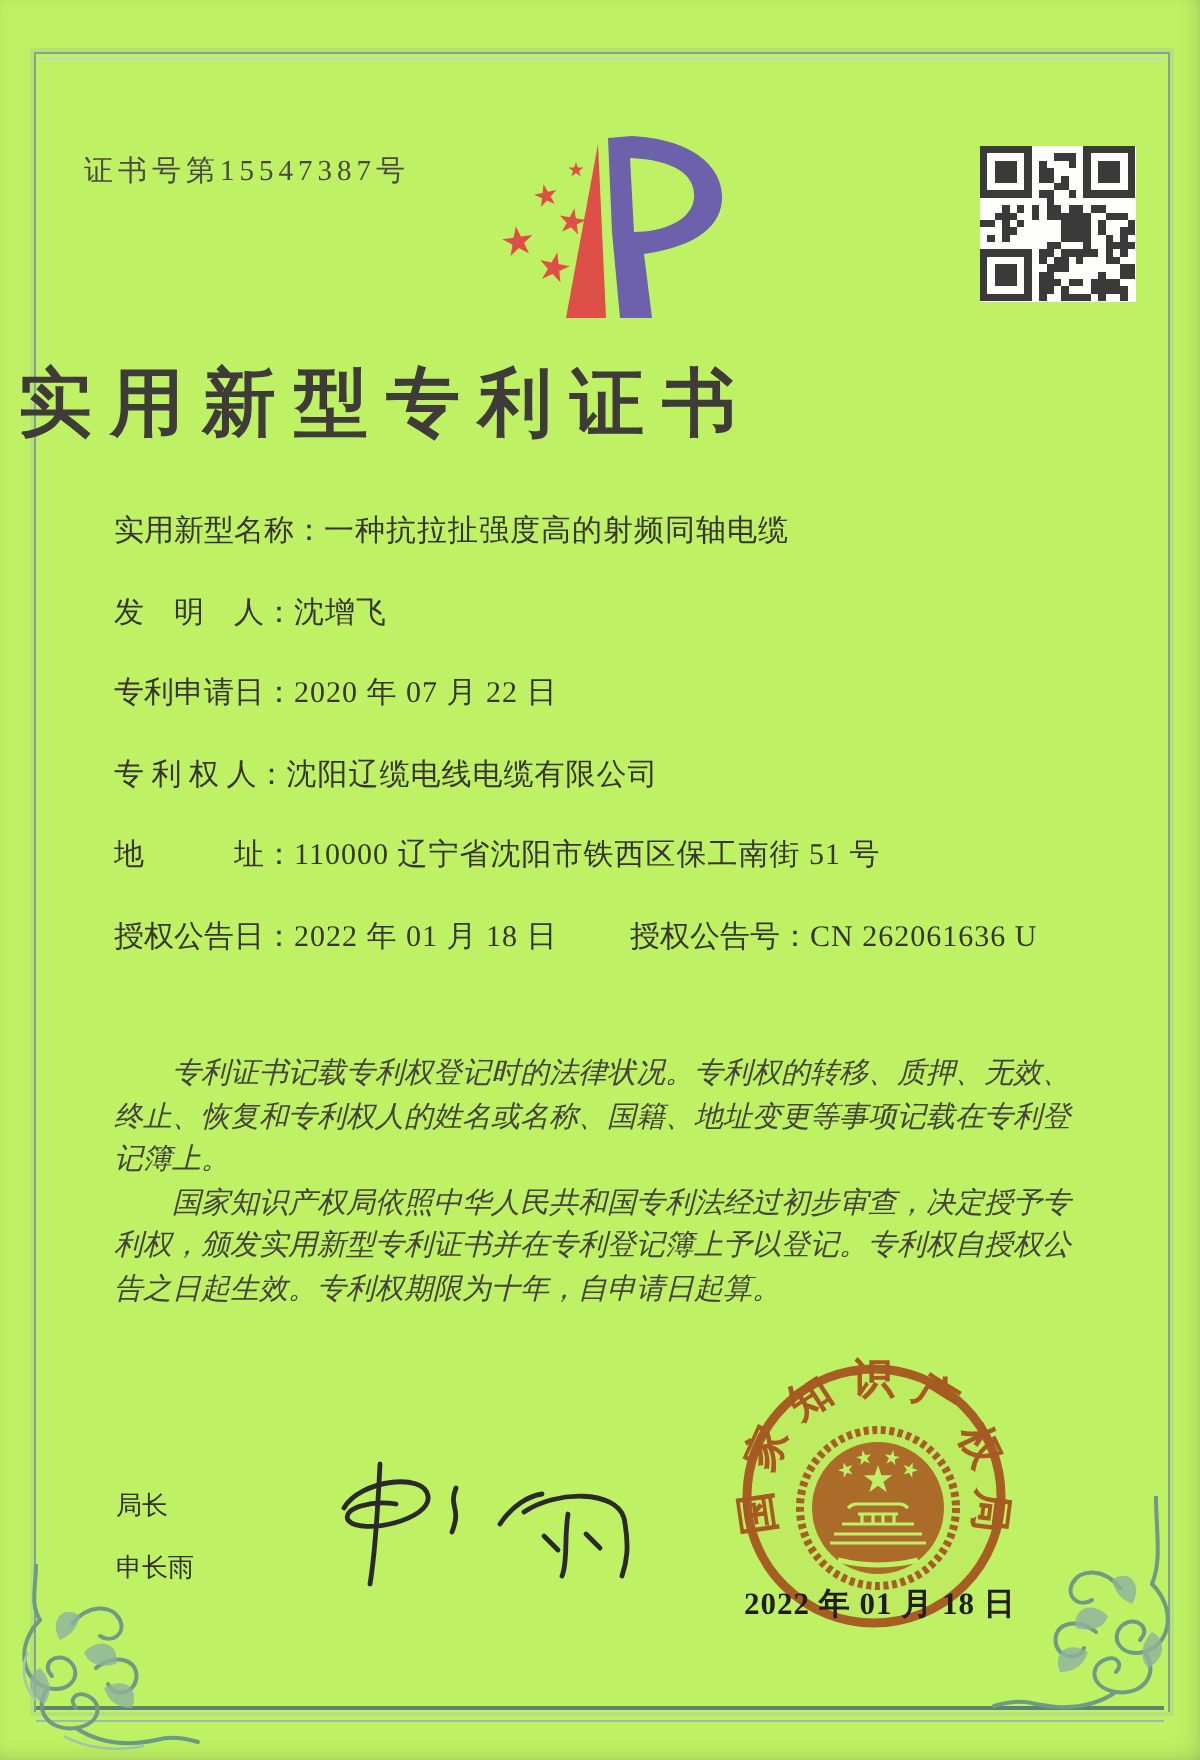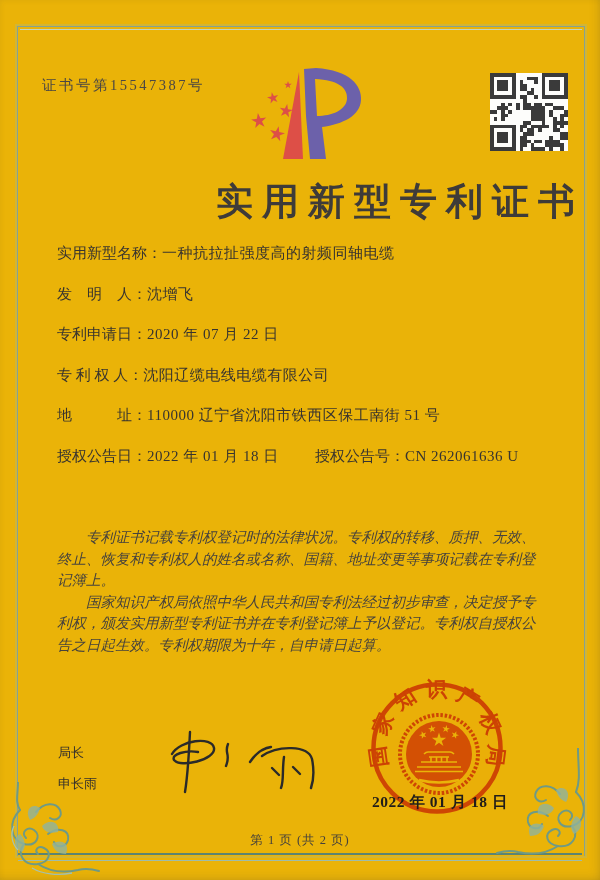--- a/index.html
+++ b/index.html
@@ -1,41 +1,41 @@
 <!DOCTYPE html>
 <html><head>
 <meta charset="utf-8">
 <style>
   html,body{margin:0;padding:0;background:#ffffff;}
   .page{
-    position:relative;width:600px;height:880px;background:#eab308;overflow:hidden;
+    position:relative;width:600px;height:880px;background:#bef264;overflow:hidden;
     font-family:"Liberation Serif","DejaVu Serif",serif;color:#3b3836;
   }
   .page::after{
     content:'';position:absolute;inset:0;pointer-events:none;z-index:60;
     box-shadow:inset -6px -6px 12px -8px rgba(60,60,50,.35), inset 2px 2px 8px -6px rgba(60,60,50,.25);
   }
   .frame{
     position:absolute;left:17px;top:26px;width:566px;height:829px;
     border:1.5px solid #85a293;border-bottom:none;
     box-shadow:0 0 0 2px rgba(150,185,165,.28);
   }
   .frame::before{content:'';position:absolute;left:2px;top:2px;right:2px;height:0;border-top:1px solid #c2d5c8;}
   .bottom-rule{
     position:absolute;left:18px;top:853px;width:564px;height:5px;z-index:2;
     border-top:2.5px solid #5d8471;border-bottom:1.5px solid #9dbcab;
   }
   .cert-no{position:absolute;left:42px;top:76px;font-size:14.5px;letter-spacing:2.5px;color:#4b4744;}
   .logo{position:absolute;left:237px;top:66px;width:130px;height:100px;}
   .qr{position:absolute;left:490px;top:73px;width:78px;height:78px;}
   .title{
-    position:absolute;left:0;right:16px;top:177px;text-align:right;
+    position:absolute;left:0;right:0;top:177px;text-align:left;
     font-size:37px;font-weight:600;letter-spacing:9px;padding-left:9px;color:#3e3b39;
   }
-  .fields{position:absolute;left:57px;top:244px;width:500px;font-size:15px;color:#38342f;}
+  .fields{position:absolute;left:57px;top:256px;width:500px;font-size:15px;color:#38342f;}
   .row{height:21px;margin-bottom:19.5px;white-space:nowrap;}
   .row .val{letter-spacing:.5px;}
   .row .val-fixed{display:inline-block;width:168px;}
   .body-text{
     position:absolute;left:57px;top:527px;width:489px;font-size:14.5px;line-height:21.5px;
     color:#46423d;font-style:italic;
   }
   .body-text p{margin:0;text-indent:2em;}
   .sign-block{position:absolute;left:58px;top:744px;font-size:13px;color:#34302c;}
   .sign-block .name{margin-top:13px;}
@@ -180,15 +180,14 @@
         <path d="M-18,8 L18,8"></path>
         <path d="M-22,13 L22,13"></path>
         <path d="M-24,17.5 L24,17.5"></path>
         <path d="M-20,26 Q0,31 20,26" stroke-width="2.6"></path>
       </g>
     </g>
   </svg>
 
   <div class="seal-date">2022 年 01 月 18 日</div>
 
-  <div class="footer">第 1 页 (共 2 页)</div>
 
 </div>
 
 </body></html>

